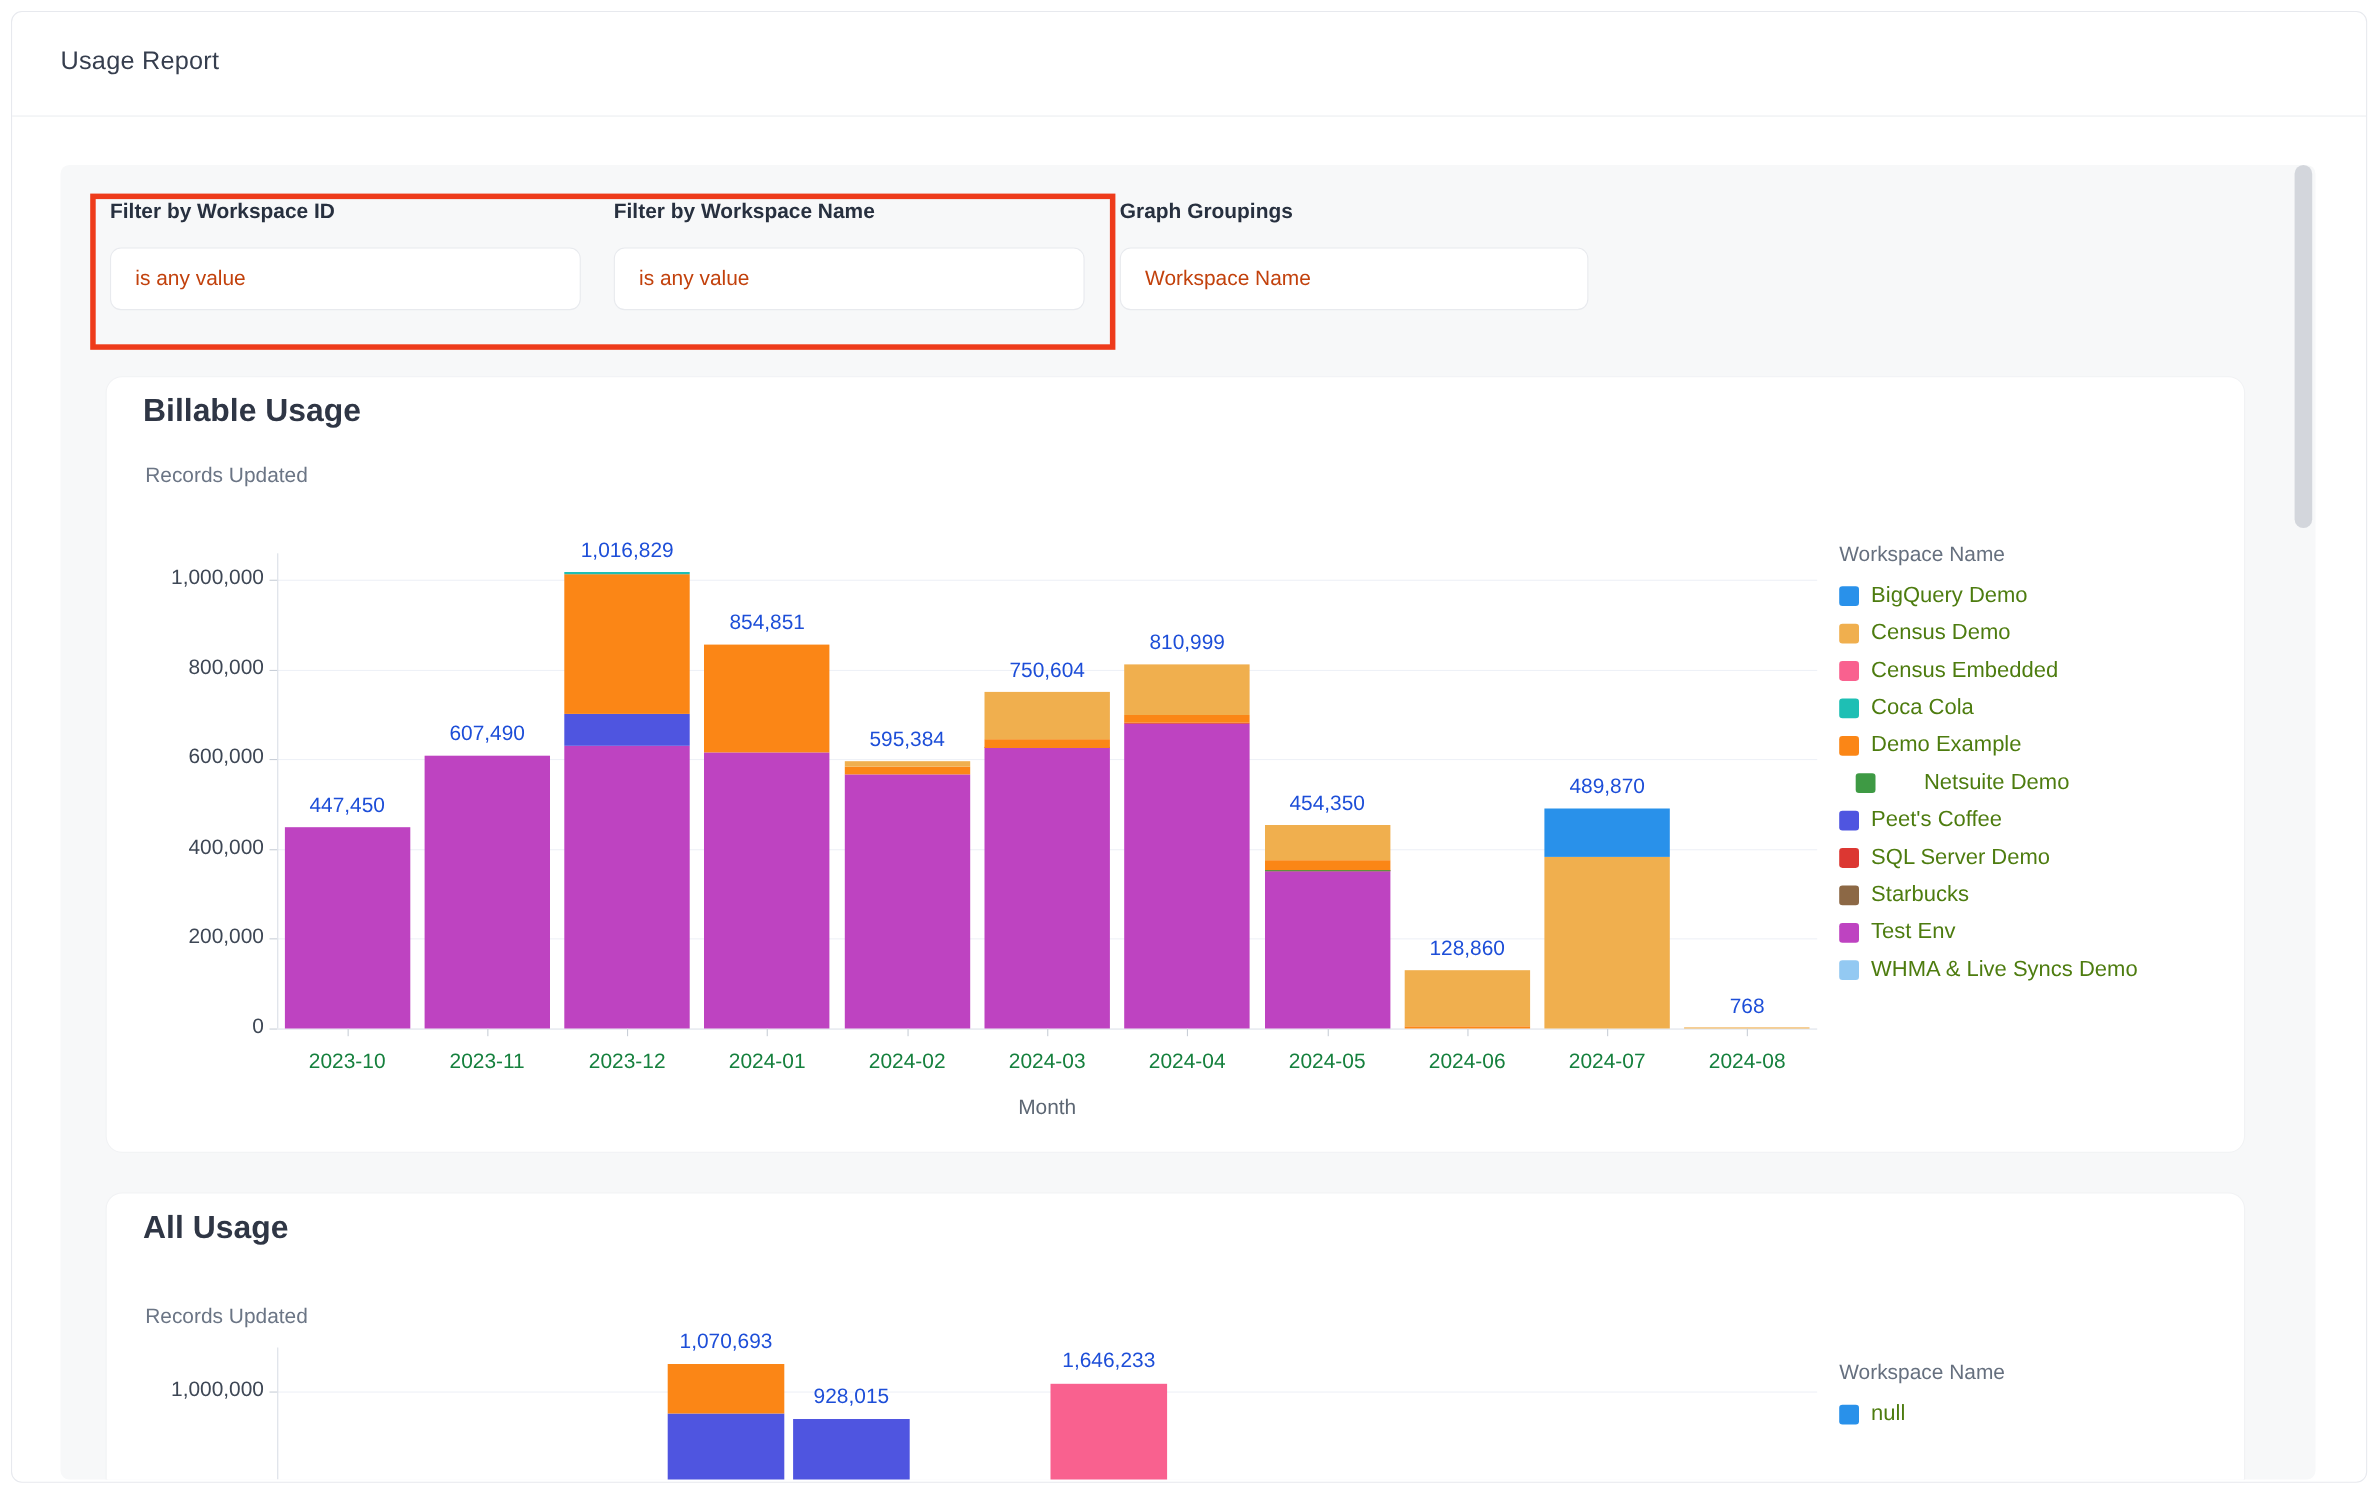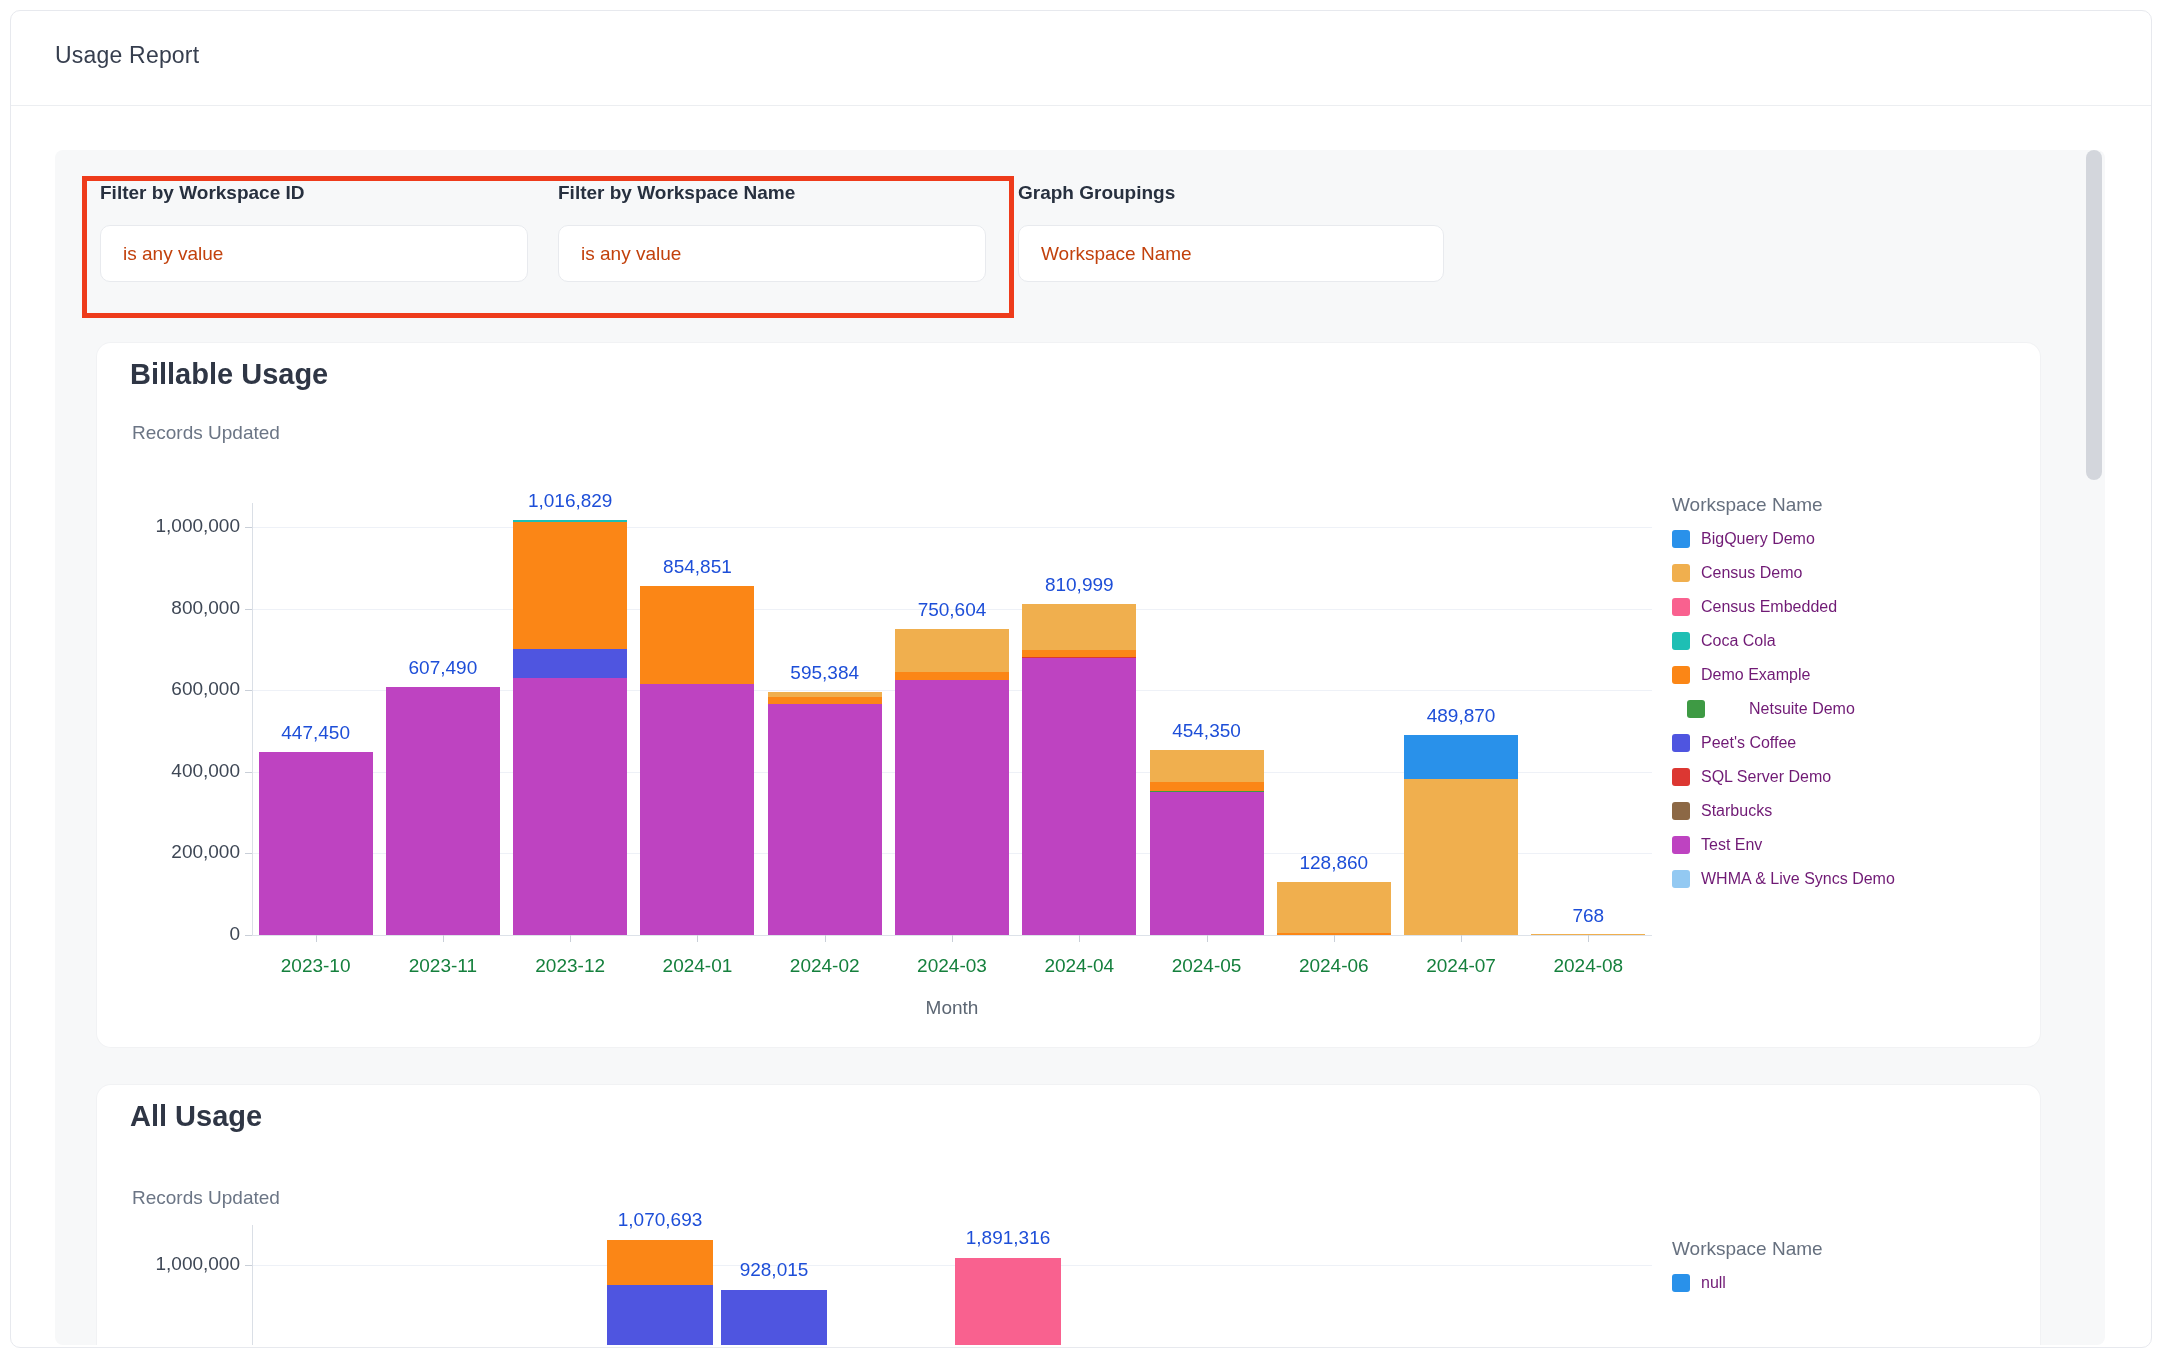--- a/index.html
+++ b/index.html
@@ -21,21 +21,21 @@
   .ytick-label{position:absolute;width:160px;text-align:right;font-size:19px;color:#3e4755;}
   .ytick-mark{position:absolute;width:7px;height:1px;background:#c9cfd8;}
   .xtick-mark{position:absolute;width:1px;height:7px;background:#c9cfd8;}
   .bar-seg{position:absolute;pointer-events:auto;}
   .bar-total{position:absolute;width:220px;text-align:center;font-size:19px;color:#1d4ed8;}
   .xcat-label{position:absolute;width:150px;text-align:center;font-size:19px;color:#15803d;}
   .axis-title{position:absolute;width:200px;text-align:center;font-size:19px;color:#5c6673;}
   .legend-title{position:absolute;font-size:19px;color:#66707f;}
   .legend-item{position:absolute;display:flex;align-items:center;gap:11px;pointer-events:auto;cursor:pointer;}
   .legend-swatch{width:18px;height:18px;border-radius:3px;flex:0 0 auto;}
-  .legend-label{font-size:16px;color:#701a75;white-space:nowrap;}
+  .legend-label{font-size:20px;color:#4d7c0f;white-space:nowrap;}
   .scroll-thumb{position:absolute;width:16px;border-radius:8px;background:#d3d6dc;z-index:8;cursor:pointer;}
 </style>
 </head>
 <body>
 
 <div class="stage">
   <div class="page-frame"></div>
   <div class="page-title">Usage Report</div>
   <div class="header-divider"></div>
 
@@ -198,21 +198,21 @@
         <div class="gridline" style="left: 197px; width: 1400px; top: 1115px;"></div>
         <div class="ytick-mark" style="left: 190px; top: 1115px;"></div>
         <div class="ytick-label" style="left: 25px; top: 1103px;">1,000,000</div>
         <div class="axis-v" style="left: 197px; top: 1075px; height: 120px;"></div>
         <div class="bar-seg" style="left: 552px; top: 1135.18px; width: 106px; height: 333.822px; background: rgb(79, 85, 224);"></div>
         <div class="bar-seg" style="left: 552px; top: 1089.97px; width: 106px; height: 45.2033px; background: rgb(251, 134, 22);"></div>
         <div class="bar-total" style="left: 495px; top: 1058.97px;">1,070,693</div>
         <div class="bar-seg" style="left: 666px; top: 1140.48px; width: 106px; height: 328.517px; background: rgb(79, 85, 224);"></div>
         <div class="bar-total" style="left: 609px; top: 1109.48px;">928,015</div>
         <div class="bar-seg" style="left: 900px; top: 1107.94px; width: 106px; height: 361.057px; background: rgb(249, 97, 143);"></div>
-        <div class="bar-total" style="left: 843px; top: 1076.94px;">1,891,316</div>
+        <div class="bar-total" style="left: 843px; top: 1076.94px;">1,646,233</div>
         <div class="legend-title" style="left: 1617px; top: 1088px;">Workspace Name</div>
         <div class="legend-item" style="left: 1617px; top: 1124px;">
           <span class="legend-swatch" style="background: rgb(41, 145, 234);"></span>
           <span class="legend-label">null</span>
         </div>
       </div>
 
     <div class="scroll-thumb" style="left:2031px;top:0px;height:330px;"></div>
   </div>
 </div>

